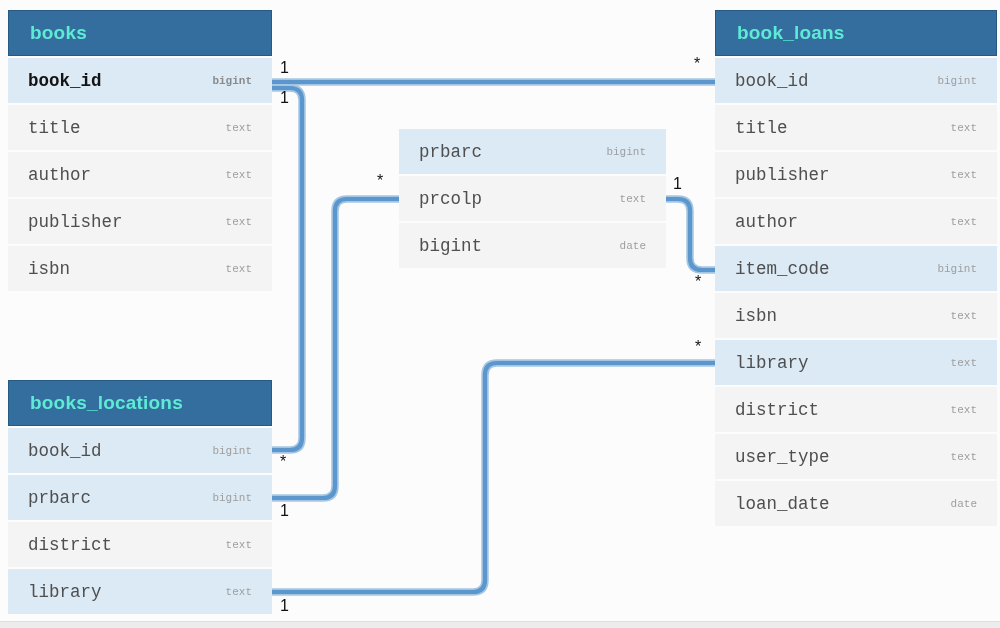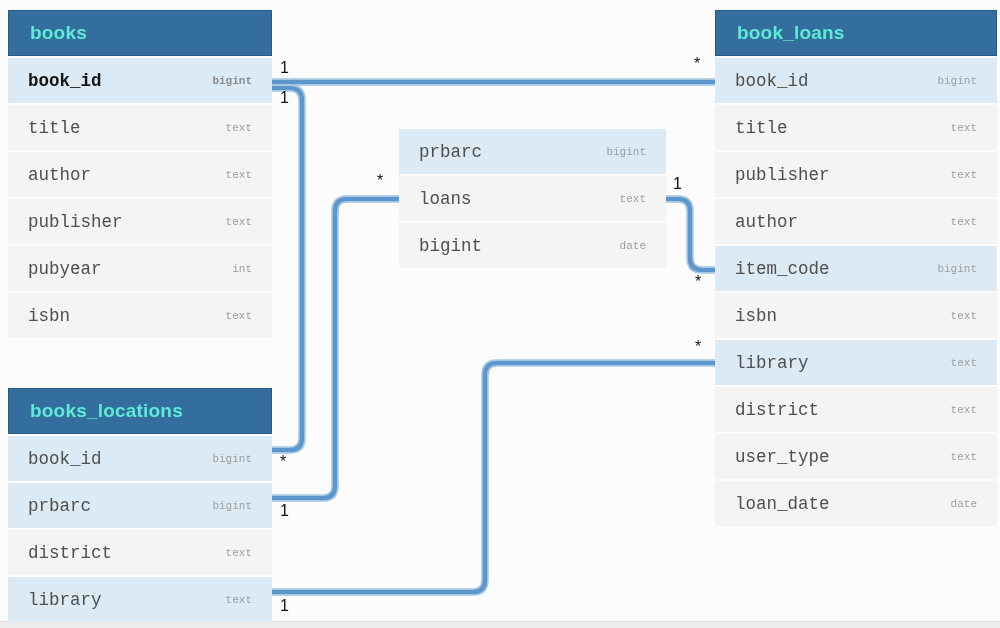--- a/index.html
+++ b/index.html
@@ -8,21 +8,21 @@
     background:#fcfcfc;
     font-family:"Liberation Sans", sans-serif;
   }
   .canvas { position:absolute; inset:0; }
   svg.wires { position:absolute; left:0; top:0; z-index:1; }
   .halo { stroke:#a5c6e3; stroke-width:7.5; fill:none; stroke-linecap:round; }
   .core { stroke:#5b97cd; stroke-width:4.2; fill:none; stroke-linecap:round; }
 
   .tbl { position:absolute; z-index:2; }
   #t-books          { left:8px;   top:10px;  width:264px; }
-  #t-books-locations{ left:8px;   top:388px; width:264px; }
+  #t-books-locations{ left:8px;   top:380px; width:264px; }
   #t-loans          { left:399px; top:127px; width:267px; }
   #t-book-loans     { left:715px; top:10px;  width:282px; }
 
   .tbl-header {
     height:46px; background:#336e9e; border:1px solid #275a82;
     box-sizing:border-box; display:flex; align-items:center;
     padding:0 21px; color:#5eead4; font-size:19px; font-weight:bold;
     letter-spacing:0.2px;
   }
   .row {
@@ -95,24 +95,20 @@
     </div>
     <div class="row">
       <span class="col-name">author</span>
       <span class="col-type">text</span>
     </div>
     <div class="row">
       <span class="col-name">publisher</span>
       <span class="col-type">text</span>
     </div>
     <div class="row">
-      <span class="col-name">pubyear</span>
-      <span class="col-type">int</span>
-    </div>
-    <div class="row">
       <span class="col-name">isbn</span>
       <span class="col-type">text</span>
     </div>
   </div>
 
   <div class="tbl" id="t-book-loans">
     <div class="tbl-header">
       <span>book_loans</span>
     </div>
     <div class="row hl">
@@ -156,21 +152,21 @@
       <span class="col-type">date</span>
     </div>
   </div>
 
   <div class="tbl" id="t-loans">
     <div class="row hl">
       <span class="col-name">prbarc</span>
       <span class="col-type">bigint</span>
     </div>
     <div class="row">
-      <span class="col-name">loans</span>
+      <span class="col-name">prcolp</span>
       <span class="col-type">text</span>
     </div>
     <div class="row">
       <span class="col-name">bigint</span>
       <span class="col-type">date</span>
     </div>
   </div>
 
   <div class="tbl" id="t-books-locations">
     <div class="tbl-header">

